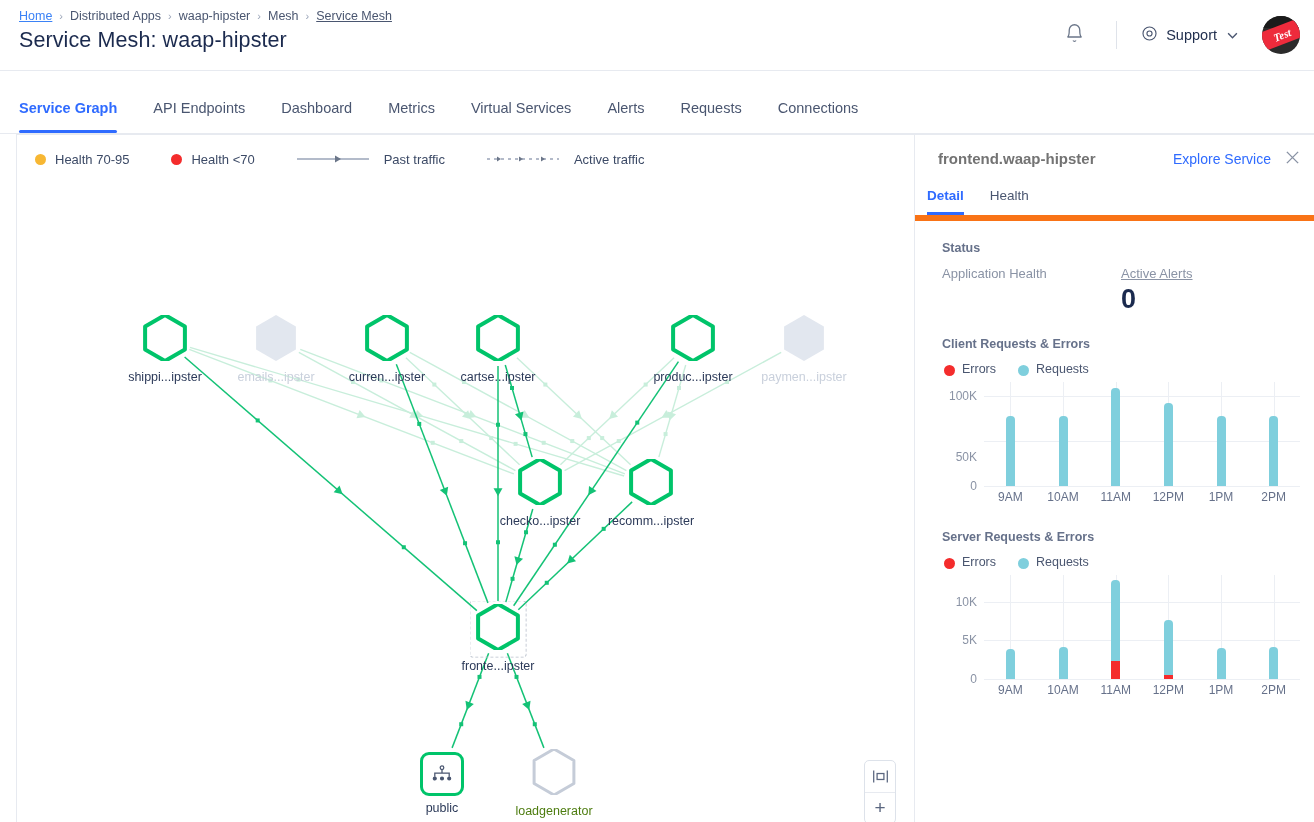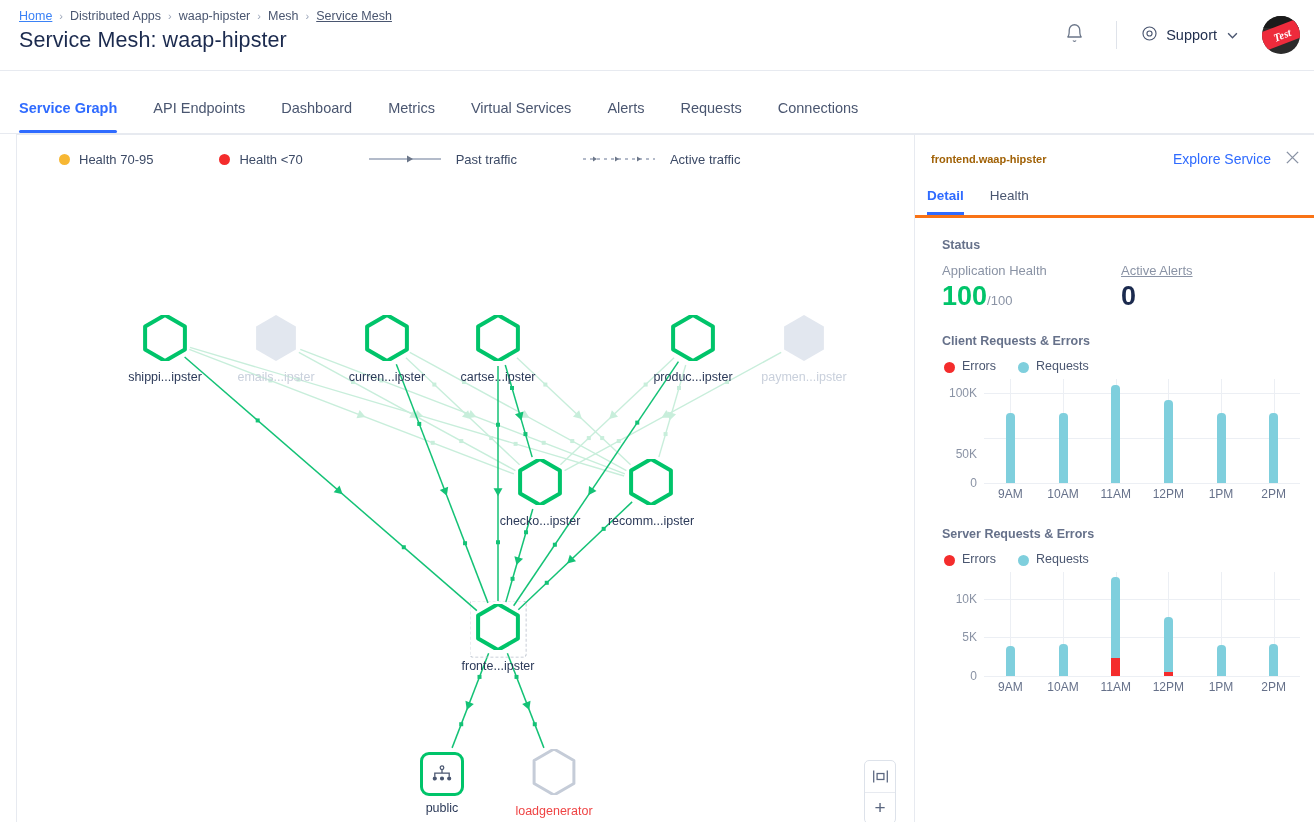--- a/index.html
+++ b/index.html
@@ -82,34 +82,34 @@
   .graph-panel {
     position: absolute; left: 16px; top: 134px; width: 898px; height: 688px;
     background: #fff; border: 1px solid #e7eaf0; border-right: none;
     border-bottom: none;
     overflow: hidden;
   }
   .legend {
     position: absolute; left: 0; top: 0; width: 100%; height: 48px;
     display: flex; align-items: center; padding-left: 18px; gap: 0;
   }
-  .legend-item { display: flex; align-items: center; gap: 9px; margin-right: 42px; font-size: 13px; color: #3c4a66; margin-left: 24px; }
+  .legend-item { display: flex; align-items: center; gap: 9px; margin-right: 42px; font-size: 13px; color: #3c4a66; }
   .dot { width: 11px; height: 11px; border-radius: 50%; display: inline-block; }
 
   .graph-canvas { position: absolute; left: 0; top: 64px; width: 898px; height: 640px; }
 
   .node { position: absolute; transform: translate(-50%, -50%); }
   .node .hex { position: relative; }
   .node .label {
     position: absolute; left: 50%; transform: translateX(-50%);
     top: 100%; margin-top: 5px; white-space: nowrap;
     font-size: 12.5px; color: #2c3a59; cursor: pointer;
   }
   .node.faded .label { color: #c9d0dc; }
-  .node.grey .label { color: #ef4444; }
+  .node.grey .label { color: #4d7c0f; }
 
   .sel-ring {
     position: absolute; left: 50%; top: 50%; width: 57px; height: 57px;
     transform: translate(-50%,-50%);
     border: 1px dashed #b9c0cc; border-radius: 3px;
   }
 
   .public-node {
     width: 44px; height: 44px; border: 3.5px solid #00c46a; border-radius: 9px;
     background: #fff; display: flex; align-items: center; justify-content: center;
@@ -129,26 +129,26 @@
 
   
   .detail-panel {
     position: absolute; left: 914px; top: 134px; width: 400px; height: 688px;
     background: #fff; border-left: 1px solid #e7eaf0; border-top: 1px solid #e7eaf0;
   }
   .dp-head {
     position: relative; height: 47px; display: flex; align-items: center;
     padding: 0 14px 0 9px;
   }
-  .dp-title { font-size: 11px; font-weight: bold; color: #a16207; margin-left: 7px; }
+  .dp-title { font-size: 15px; font-weight: bold; color: #737373; margin-left: 14px; }
   .dp-actions { margin-left: auto; display: flex; align-items: center; gap: 14px; }
   .dp-explore { font-size: 14px; color: #2f6bff; cursor: pointer; }
   .dp-close { color: #8a93a5; font-size: 18px; cursor: pointer; line-height: 1; }
 
-  .dp-tabs { display: flex; gap: 26px; padding: 0 12px; border-bottom: 3px solid #f97316; }
+  .dp-tabs { display: flex; gap: 26px; padding: 0 12px; border-bottom: 6px solid #f97316; }
   .dp-tab { position: relative; font-size: 13.5px; color: #4a5670; padding: 6px 0 12px; cursor: pointer; }
   .dp-tab.active { color: #2f6bff; font-weight: bold; }
   .dp-tab.active::after {
     content: ""; position: absolute; left: 0; right: 0; bottom: 0; height: 3px; background: #2f6bff;
   }
 
   .dp-body { padding: 20px 14px 0 27px; }
   .sec-title { font-size: 12.5px; font-weight: bold; color: #66718a; margin-bottom: 11px; }
   .status-row { display: flex; gap: 0; }
   .status-col { width: 180px; }
@@ -493,23 +493,20 @@
     <div class="dp-tabs" id="dp-tabs">
         <div class="dp-tab active">Detail</div>
         <div class="dp-tab">Health</div>
       </div>
 
     <div class="dp-body">
       <div class="sec-title">Status</div>
       <div class="status-row">
         <div class="status-col">
           <div class="status-lab">Application Health</div>
-          <div class="status-val green">
-            <span>100</span><span class="small">/100</span>
-          </div>
         </div>
         <div class="status-col">
           <div class="status-lab underline">Active Alerts</div>
           <div class="status-val">0</div>
         </div>
       </div>
 
       <div class="chart-block">
         <div class="sec-title">Client Requests &amp; Errors</div>
         <div class="chart-legend" id="legend-0">

